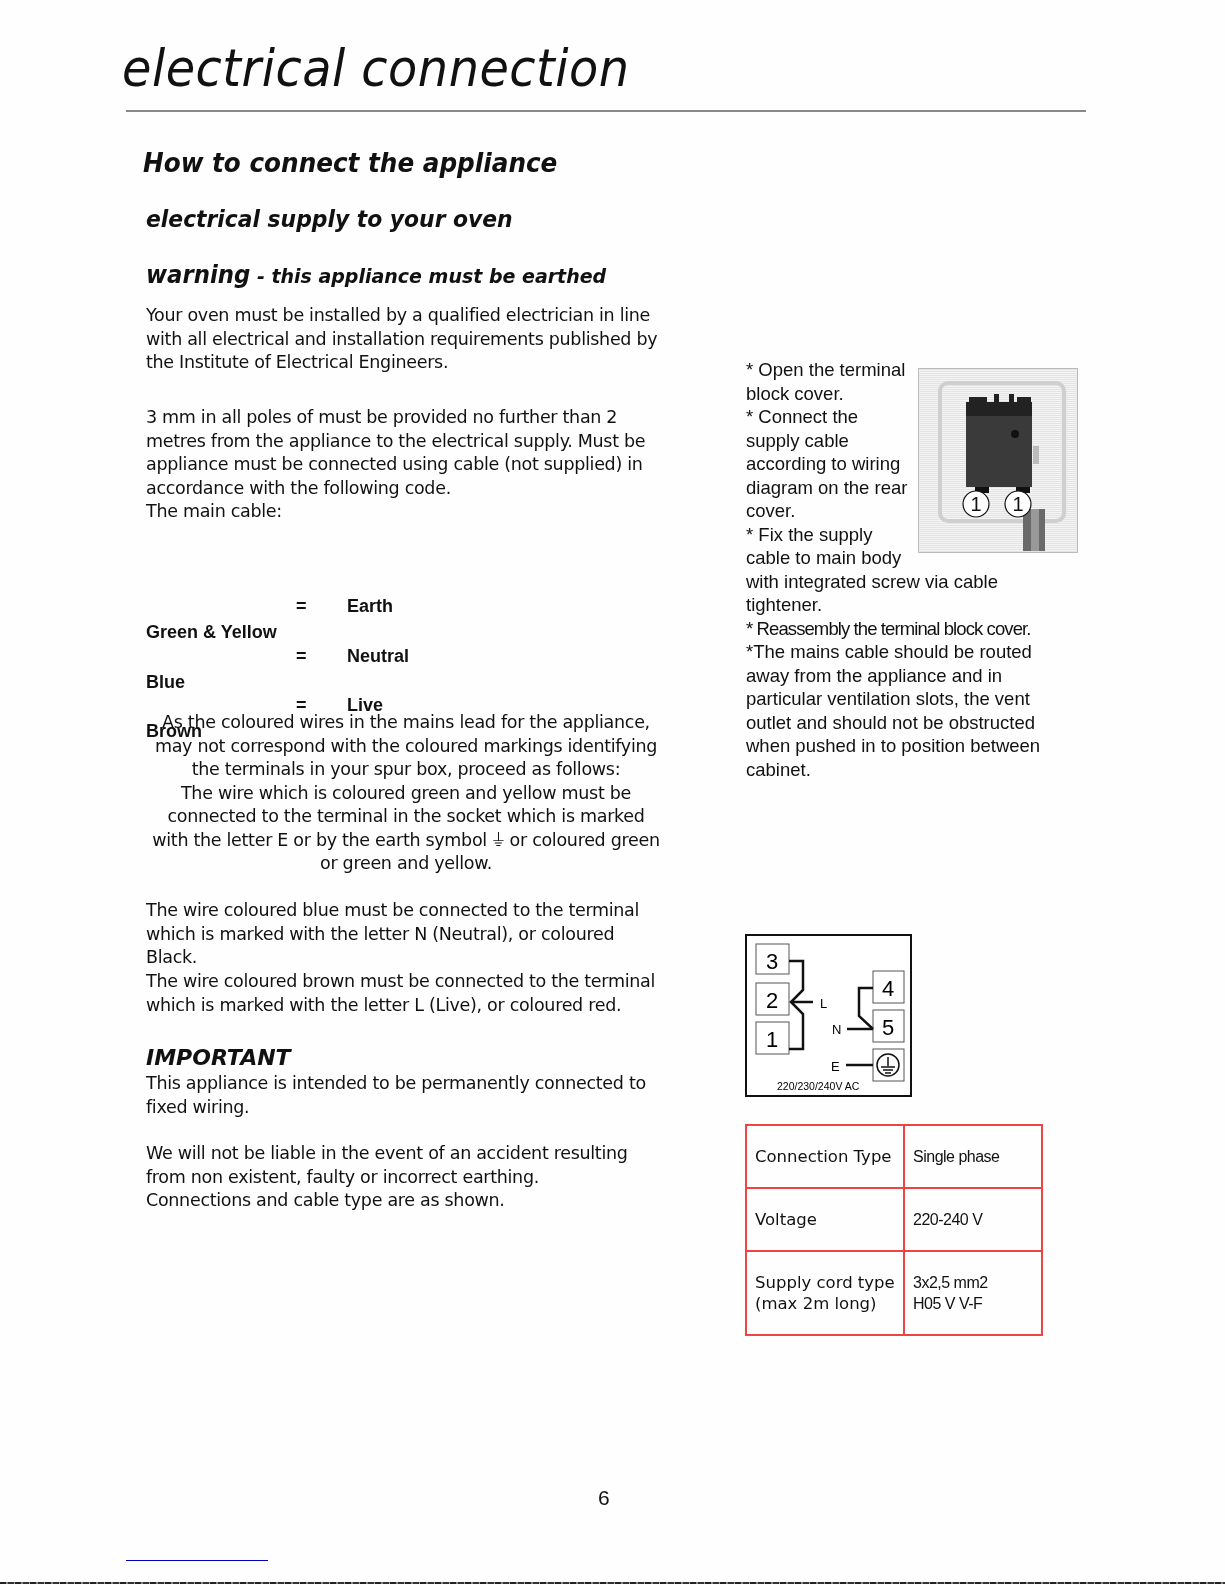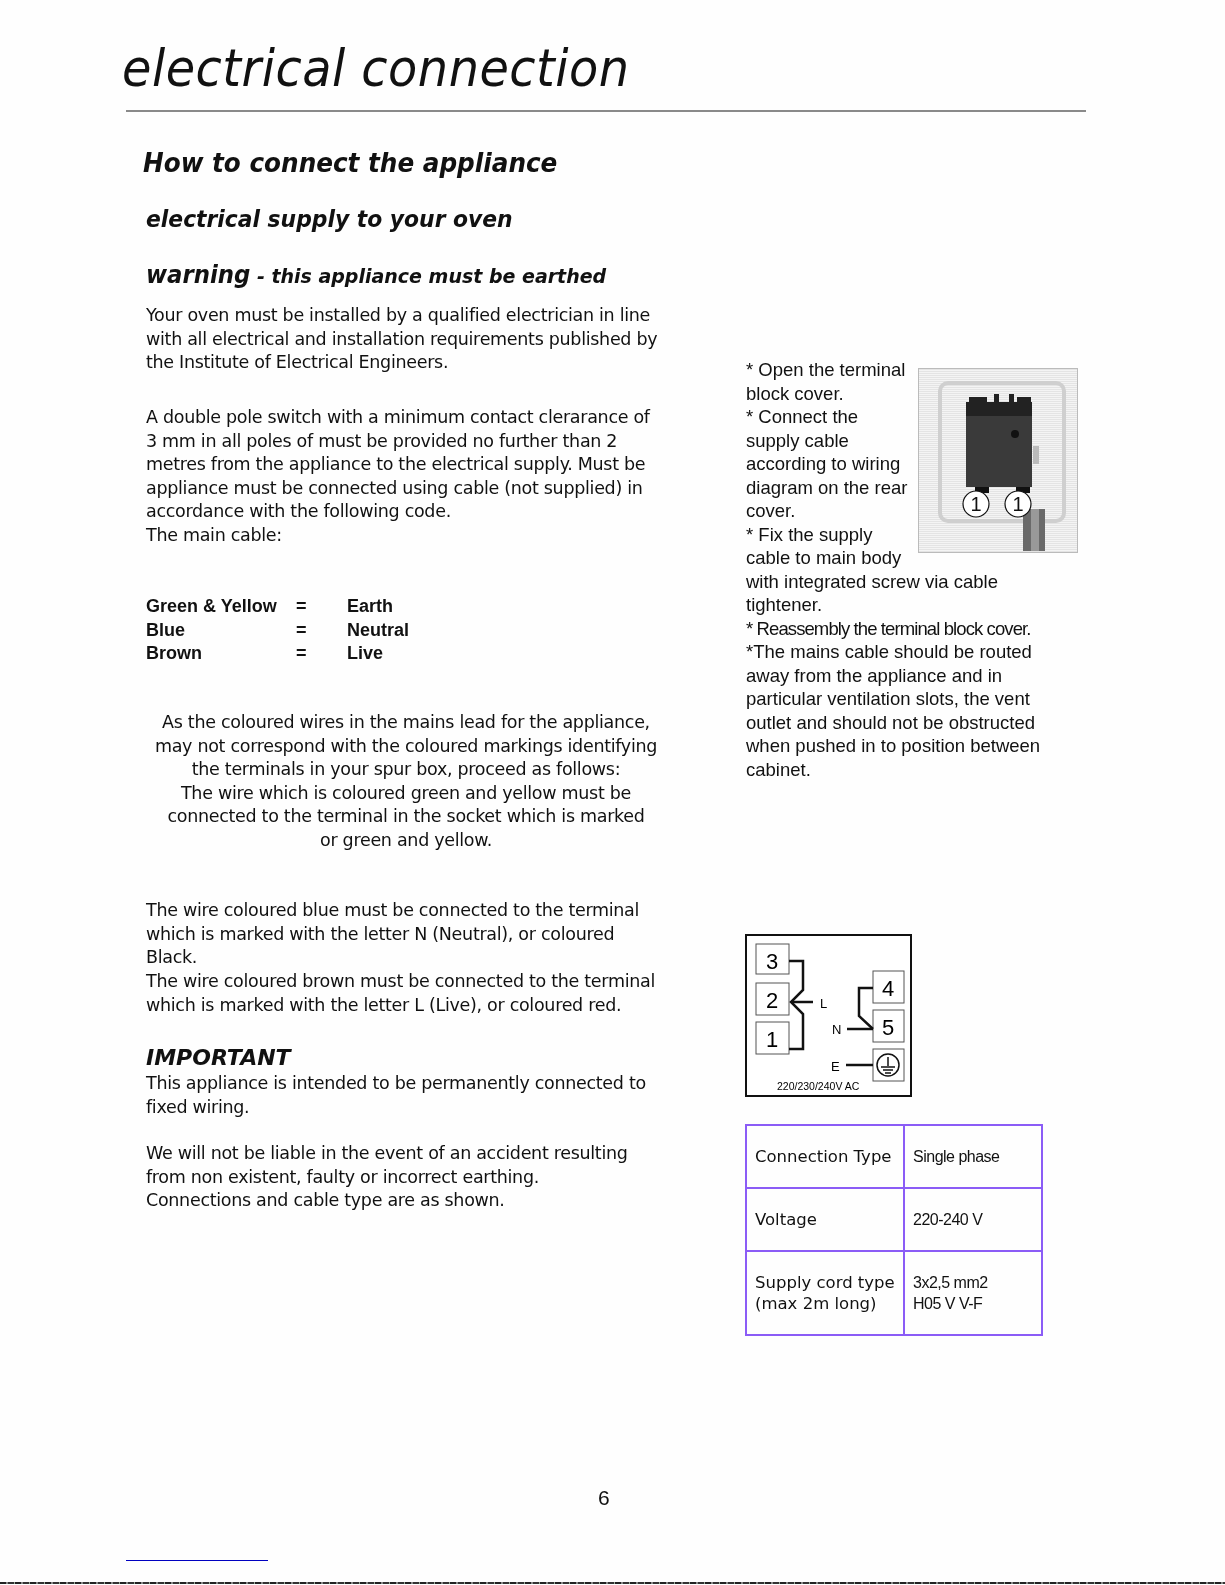--- a/index.html
+++ b/index.html
@@ -8,33 +8,33 @@
   .page-title { left:122px; top:42px; font-size:52px; font-style:italic; font-weight:normal; letter-spacing:0.5px; margin:0; line-height:1; font-family:"DejaVu Sans", sans-serif; transform:scaleX(0.92); transform-origin:left; }
   .title-rule { left:126px; top:110px; width:960px; height:2px; background:#8a8a8a; }
   .h1 { left:143px; top:148px; font-size:26px; font-weight:bold; font-style:italic; margin:0; transform:scaleX(0.95); transform-origin:left; }
   .h2 { left:146px; top:206px; font-size:23px; font-weight:bold; font-style:italic; margin:0; transform:scaleX(0.95); transform-origin:left; }
   .h3 { left:146px; top:261px; font-size:24px; font-weight:bold; font-style:italic; margin:0; transform:scaleX(0.95); transform-origin:left; white-space:nowrap; }
   .h3 .sub { font-size:20px; }
   .body-text { font-size:17.5px; line-height:23.5px; width:520px; letter-spacing:-0.3px; }
   .body-text p { margin:0; }
   .code-table { left:146px; top:595px; font-family:"Liberation Sans", sans-serif; font-weight:bold; font-size:18px; line-height:23.5px; }
   .code-row { display:flex; }
-  .code-row .c1 { width:150px; }
+  .code-row .c1 { width:150px;margin-top:26px; }
   .code-row .c2 { width:51px; }
   .important { font-weight:bold; font-style:italic; font-size:22px; line-height:26px; }
   .right-col { left:746px; top:358px; width:335px; font-family:"Liberation Sans", sans-serif; font-size:18.5px; line-height:23.5px; }
   .right-col p { margin:0; }
   .narrow { width:170px; }
   .condensed { letter-spacing:-0.9px; white-space:nowrap; }
   .photo { left:918px; top:368px; width:160px; height:185px; border:1px solid #bbb; background:
       repeating-linear-gradient(0deg, #e4e4e4 0 1px, #f4f4f4 1px 2px),
       #eee; box-sizing:border-box; }
   .wiring { left:745px; top:934px; width:167px; height:163px; border:2px solid #111; box-sizing:border-box; background:#fff; }
   .spec-table { left:745px; top:1124px; border-collapse:collapse; font-size:16.5px; }
-  .spec-table td { border:2px solid #8b5cf6; padding:20px 8px; vertical-align:middle; line-height:21px; }
+  .spec-table td { border:2px solid #ef4444; padding:20px 8px; vertical-align:middle; line-height:21px; }
   .spec-table td.k { width:140px; }
   .spec-table td.v { width:120px; font-family:"Liberation Sans", sans-serif; font-size:16px; letter-spacing:-0.5px; }
   .page-num { left:598px; top:1486px; font-size:21px; font-family:"Liberation Sans", sans-serif; }
   .link-line { left:126px; top:1560px; width:142px; height:1px; background:#0000c0; }
   .bottom-line { left:0; top:1582px; width:1225px; height:2px; background:repeating-linear-gradient(90deg,#222 0 6px,#888 6px 8px,#333 8px 14px,#9a9 14px 15px); }
 </style>
 </head>
 <body>
 
 <h1 class="abs page-title">electrical connection</h1>
@@ -42,21 +42,20 @@
 
 <h2 class="abs h1">How to connect the appliance</h2>
 <h3 class="abs h2">electrical supply to your oven</h3>
 <div class="abs h3">
   <span>warning</span><span class="sub"> - this appliance must be earthed</span>
 </div>
 
 <div class="abs body-text" style="left:146px; top:304px;">Your oven must be installed by a qualified electrician in line with all electrical and installation requirements published by the Institute of Electrical Engineers.</div>
 
 <div class="abs body-text" style="left:146px; top:406px;">
-  <p>A double pole switch with a minimum contact clerarance of</p>
   <p>3 mm in all poles of must be provided no further than 2</p>
   <p>metres from the appliance to the electrical supply. Must be</p>
   <p>appliance must be connected using cable (not supplied) in</p>
   <p>accordance with the  following code.</p>
   <p>The main cable:</p>
 </div>
 
 <div class="abs code-table">
   <div class="code-row">
     <span class="c1">Green &amp; Yellow</span>
@@ -74,20 +73,21 @@
     <span>Live</span>
   </div>
 </div>
 
 <div class="abs body-text" style="left:146px; top:711px;text-align:center;">
   <p>As the coloured wires in the mains lead for the appliance,</p>
   <p>may not correspond with the coloured markings identifying</p>
   <p>the terminals in your spur box, proceed as follows:</p>
   <p>The wire which is coloured green and yellow must be</p>
   <p>connected to the terminal in the socket which is marked</p>
+  <p>with the letter E or by the earth symbol ⏚ or coloured green</p>
   <p>or green and yellow.</p>
 </div>
 
 <div class="abs body-text" style="left:146px; top:899px;">The wire coloured blue must be connected to the terminal which is marked with the letter N (Neutral), or coloured Black.</div>
 <div class="abs body-text" style="left:146px; top:970px;">The wire coloured brown must be connected to the terminal which is marked with the letter L (Live), or coloured red.</div>
 
 <div class="abs important" style="left:146px; top:1045px;">IMPORTANT</div>
 <div class="abs body-text" style="left:146px; top:1072px;">This appliance is intended to be permanently connected to fixed wiring.</div>
 
 <div class="abs body-text" style="left:146px; top:1142px;">

